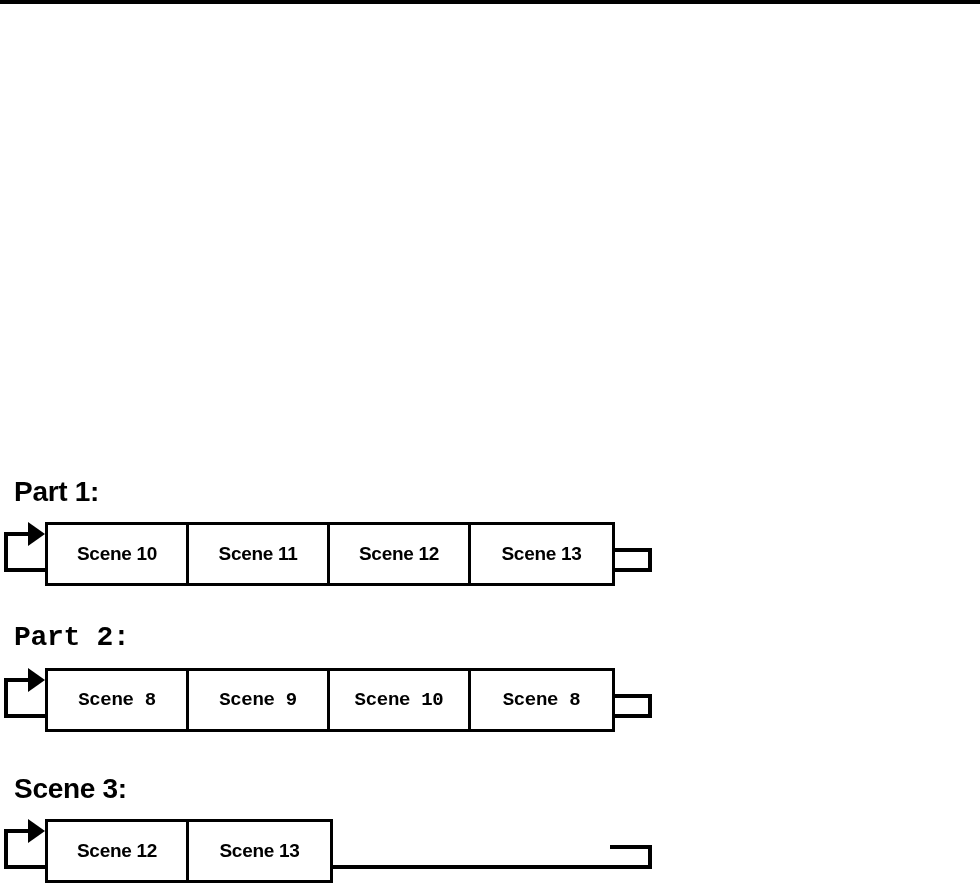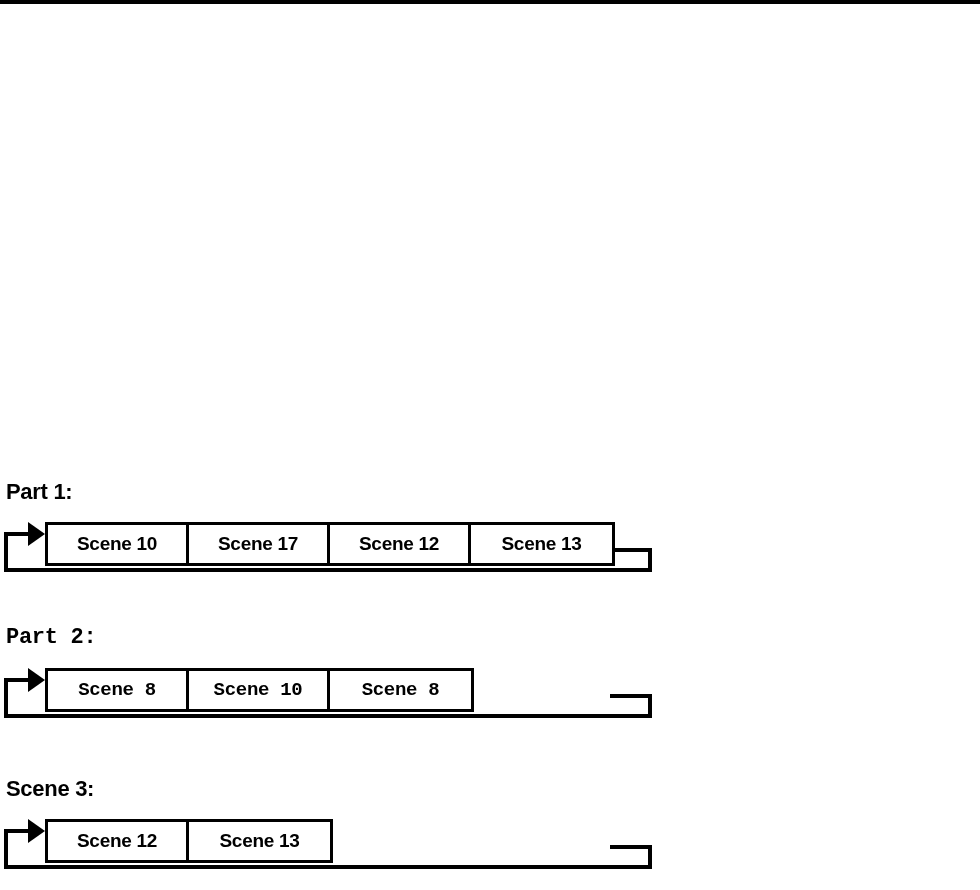--- a/index.html
+++ b/index.html
@@ -42,23 +42,23 @@
     left: 0;
     width: 700px;
     height: 122px;
   }
   .diagram-group.part-1 { top: 480px; }
   .diagram-group.part-2 { top: 626px; font-family: Liberation Mono, monospace; }
   .diagram-group.part-3 { top: 777px; }
 
   .part-label {
     position: absolute;
-    left: 6px;
+    left: 14px;
     top: 0px;
-    font-size: 22px;
+    font-size: 28px;
     font-weight: bold;
     letter-spacing: -0.3px;
     line-height: 24px;
     white-space: nowrap;
   }
 
   
   .loop-svg {
     position: absolute;
     left: 0;
@@ -66,21 +66,21 @@
     width: 700px;
     height: 94px;
     overflow: visible;
   }
 
   
   .scene-strip {
     position: absolute;
     left: 45px;
     top: 42px;
-    height: 44px;
+    height: 64px;
     display: flex;
     border: 3px solid #000000;
     box-sizing: border-box;
     background: #ffffff;
   }
   .scene-cell {
     width: 141px;
     box-sizing: border-box;
     display: flex;
     align-items: center;
@@ -114,21 +114,21 @@
     <path d="M 610 42 L 650 42 L 650 62 L 6 62 L 6 26 L 30 26" fill="none" stroke="#000000" stroke-width="4" stroke-linejoin="miter"></path>
 
     <polygon points="28,14 45,26 28,38" fill="#000000"></polygon>
   </svg>
 
   <div class="scene-strip">
     <div class="scene-cell">
       <span class="scene-cell-label">Scene 10</span>
     </div>
     <div class="scene-cell">
-      <span class="scene-cell-label">Scene 17</span>
+      <span class="scene-cell-label">Scene 11</span>
     </div>
     <div class="scene-cell">
       <span class="scene-cell-label">Scene 12</span>
     </div>
     <div class="scene-cell">
       <span class="scene-cell-label">Scene 13</span>
     </div>
   </div>
 </div>
 
@@ -137,20 +137,23 @@
   <div class="part-label">Part 2:</div>
 
   <svg class="loop-svg" viewBox="0 0 700 94">
     <path d="M 610 42 L 650 42 L 650 62 L 6 62 L 6 26 L 30 26" fill="none" stroke="#000000" stroke-width="4" stroke-linejoin="miter"></path>
     <polygon points="28,14 45,26 28,38" fill="#000000"></polygon>
   </svg>
 
   <div class="scene-strip">
     <div class="scene-cell">
       <span class="scene-cell-label">Scene 8</span>
+    </div>
+    <div class="scene-cell">
+      <span class="scene-cell-label">Scene 9</span>
     </div>
     <div class="scene-cell">
       <span class="scene-cell-label">Scene 10</span>
     </div>
     <div class="scene-cell">
       <span class="scene-cell-label">Scene 8</span>
     </div>
   </div>
 </div>
 

